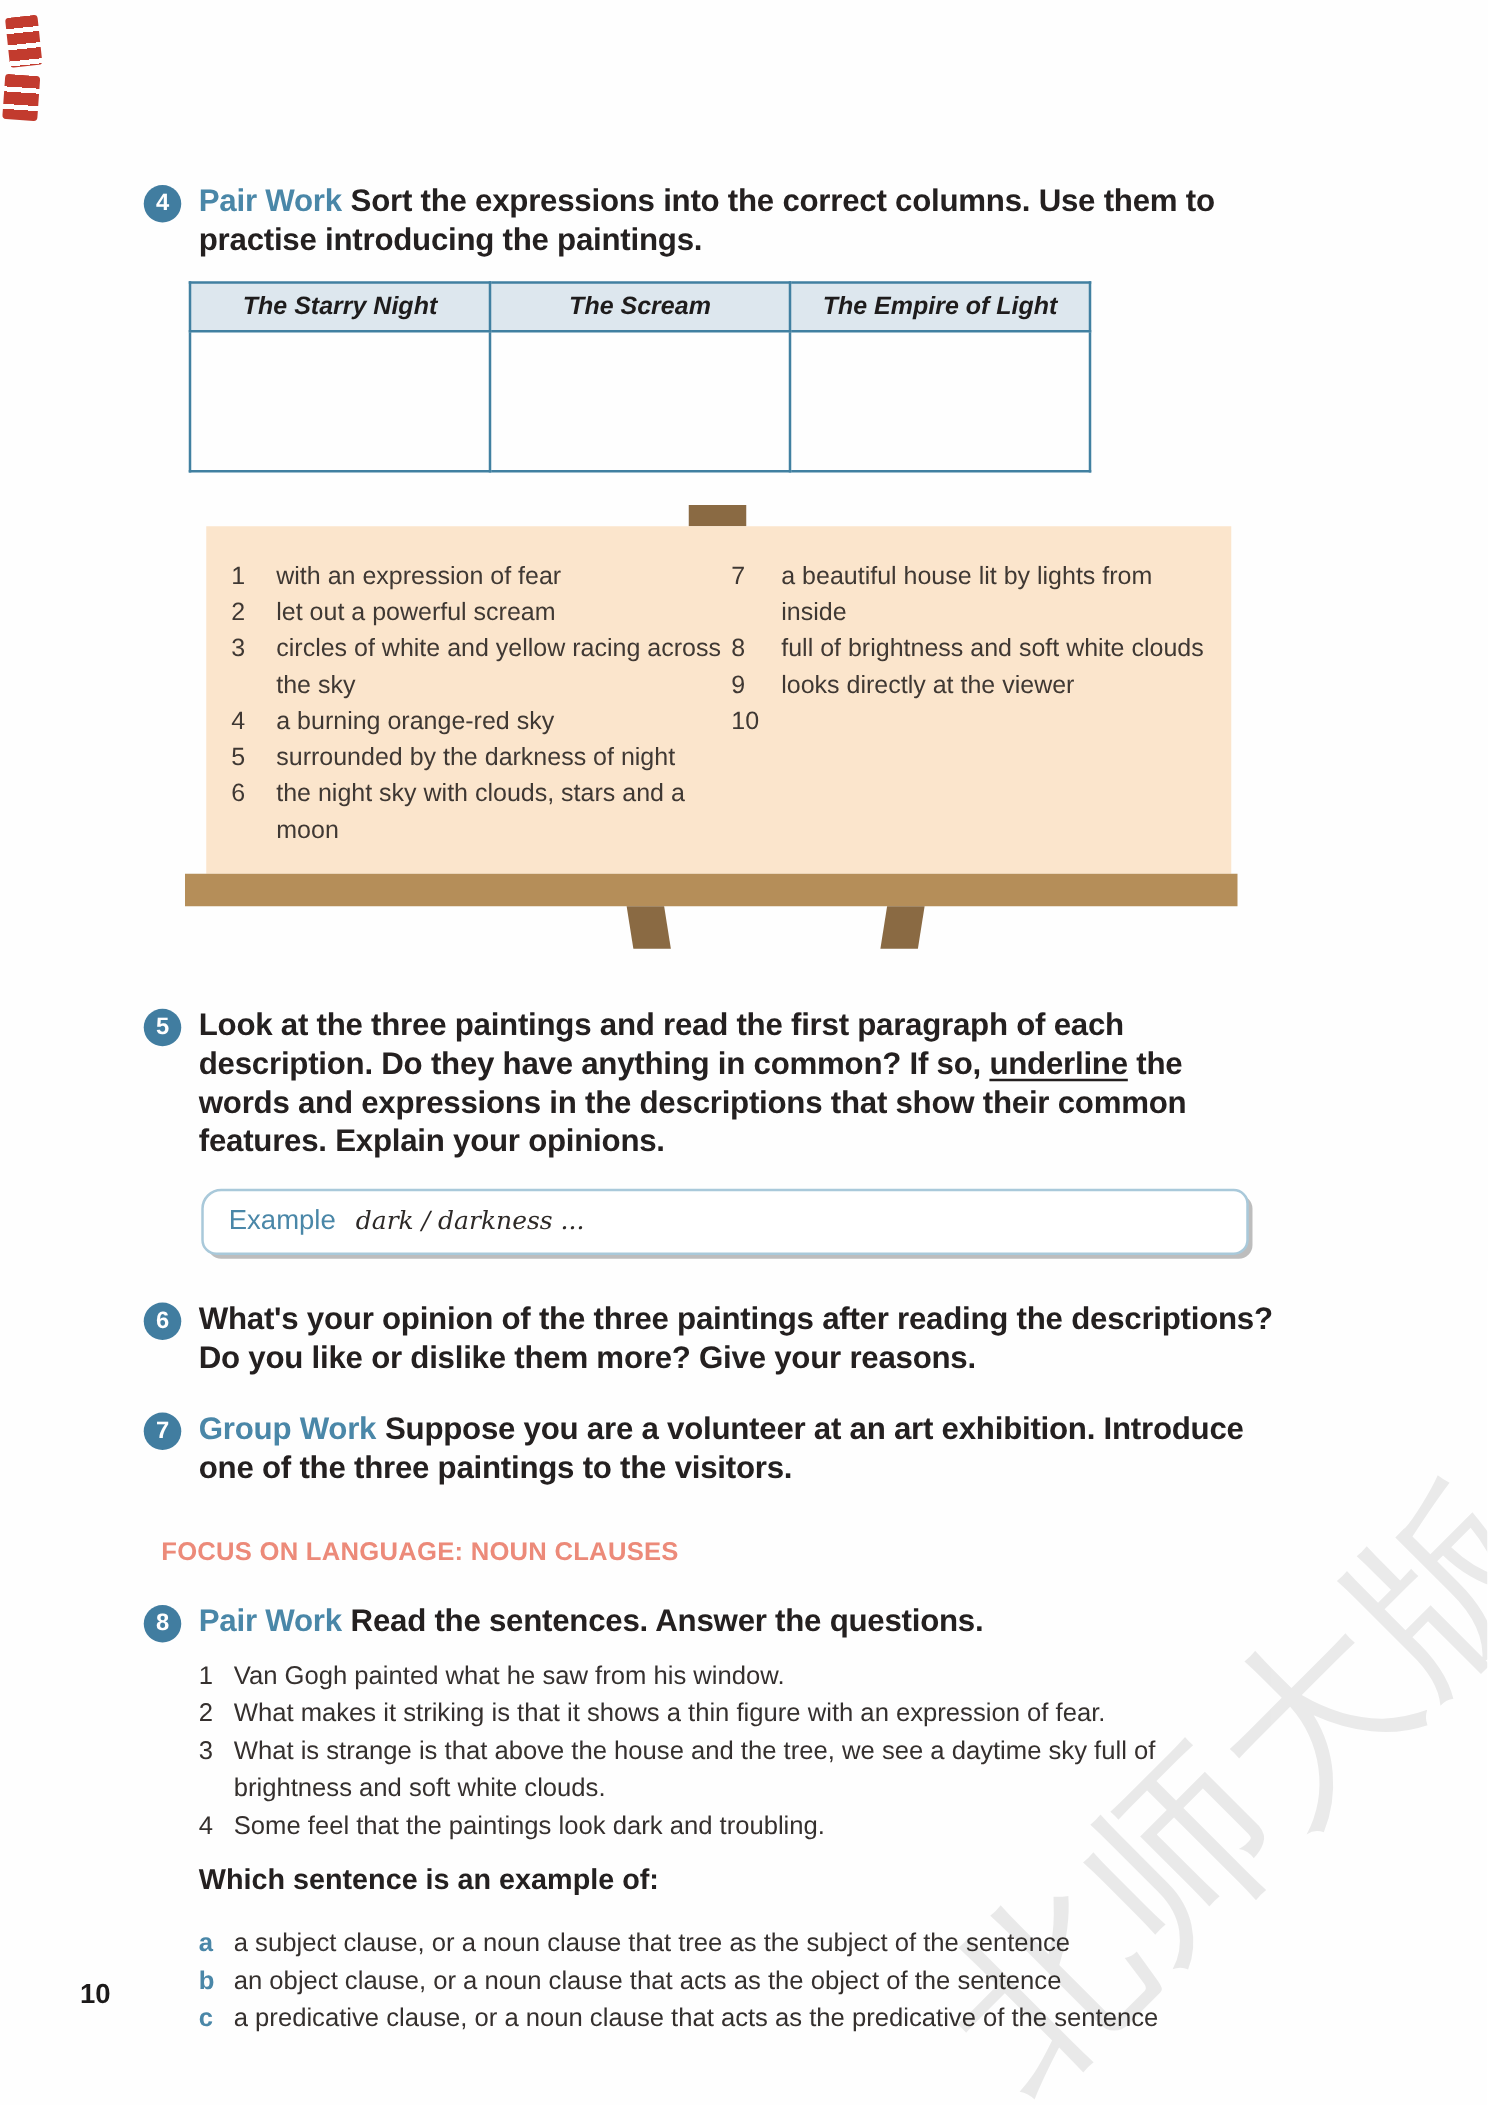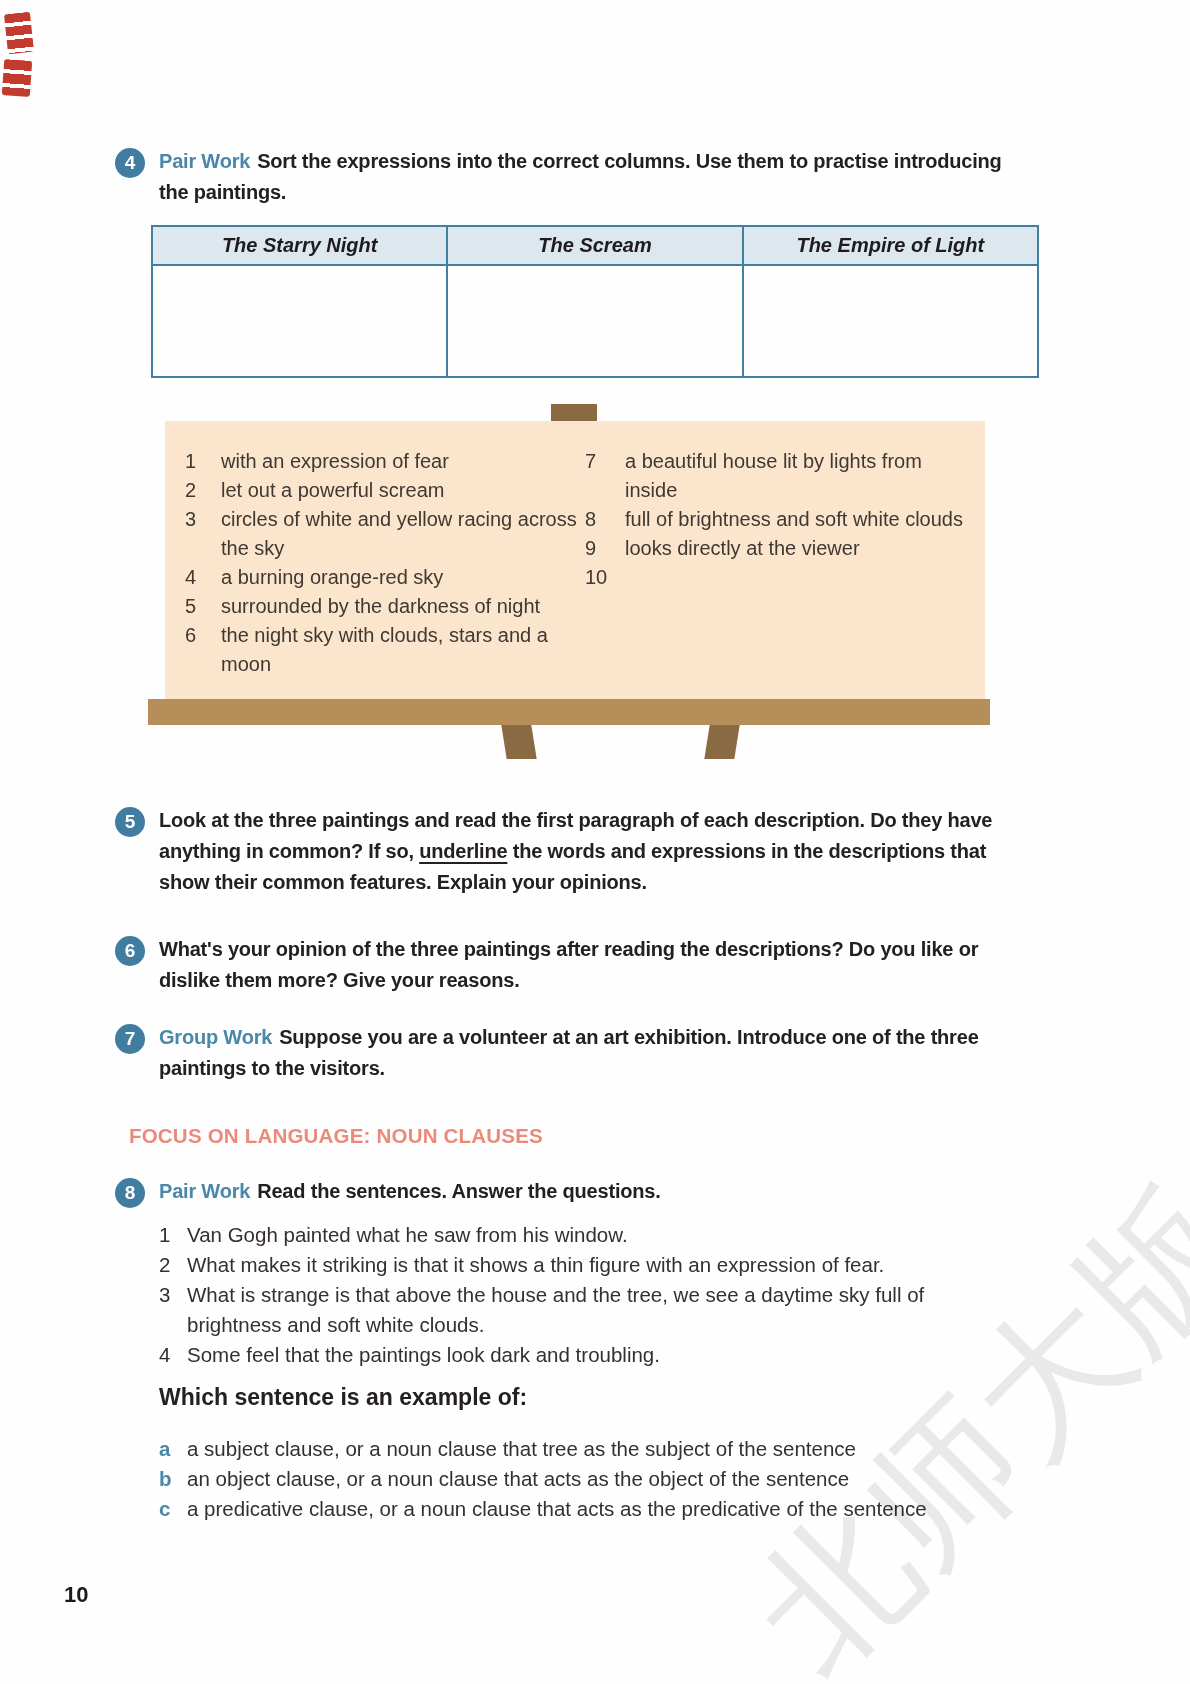--- a/index.html
+++ b/index.html
@@ -10,26 +10,26 @@
   .content { position:absolute; left:115px; top:146px; width:905px; }
 
   
   .exercise { display:flex; gap:14px; align-items:flex-start; }
   .exnum {
     flex:0 0 auto; width:30px; height:30px; margin-top:2px; border-radius:50%;
     background:#417da0; color:#fff; font-weight:bold; font-size:19px;
     display:flex; align-items:center; justify-content:center;
   }
   .exbody { flex:1; min-width:0; }
-  .instr { margin:0; font-weight:bold; font-size:20px; line-height:31px; color:#242020; letter-spacing:-0.2px; }
+  .instr { margin:0; font-weight:bold; font-size:25px; line-height:31px; color:#242020; letter-spacing:-0.2px; }
   .tag { color:#4a87a8; margin-right:7px; }
   .u { text-decoration:underline; text-underline-offset:4px; }
 
   
-  table.sort { border-collapse:collapse; width:888px; margin:17px 0 0 -8px; }
+  table.sort { border-collapse:collapse; width:722px; margin:17px 0 0 -8px; }
   table.sort th {
     border:2px solid #4180a1; background:#dde7ee; color:#1e1c1c;
     font-style:italic; font-weight:bold; font-size:20px; padding:7px 4px;
   }
   table.sort td { border:2px solid #4180a1; height:108px; width:33.33%; }
 
   
   .easel { margin:26px 0 0 33px; width:842px; }
   .peg { width:46px; height:17px; background:#8a6a43; margin-left:403px; }
   .board { width:820px; margin-left:17px; background:#fbe5cc; padding:26px 0 20px 0; display:flex; }
@@ -174,20 +174,23 @@
       <div class="legs">
         <div class="leg l"></div>
         <div class="leg r"></div>
       </div>
     </div>
 
     <section class="exercise ex5">
       <span class="exnum">5</span>
       <div class="exbody">
         <p class="instr"><span>Look at the three paintings and read the first paragraph of each description. Do they have anything in common? If so, </span><span class="u">underline</span><span> the words and expressions in the descriptions that show their common features. Explain your opinions.</span></p>
+        <div class="example">
+          <span class="ex-label">Example</span><span class="ex-text">dark / darkness ...</span>
+        </div>
       </div>
     </section>
 
     <section class="exercise ex6">
       <span class="exnum">6</span>
       <div class="exbody">
         <p class="instr">What's your opinion of the three paintings after reading the descriptions? Do you like or dislike them more? Give your reasons.</p>
       </div>
     </section>
 

